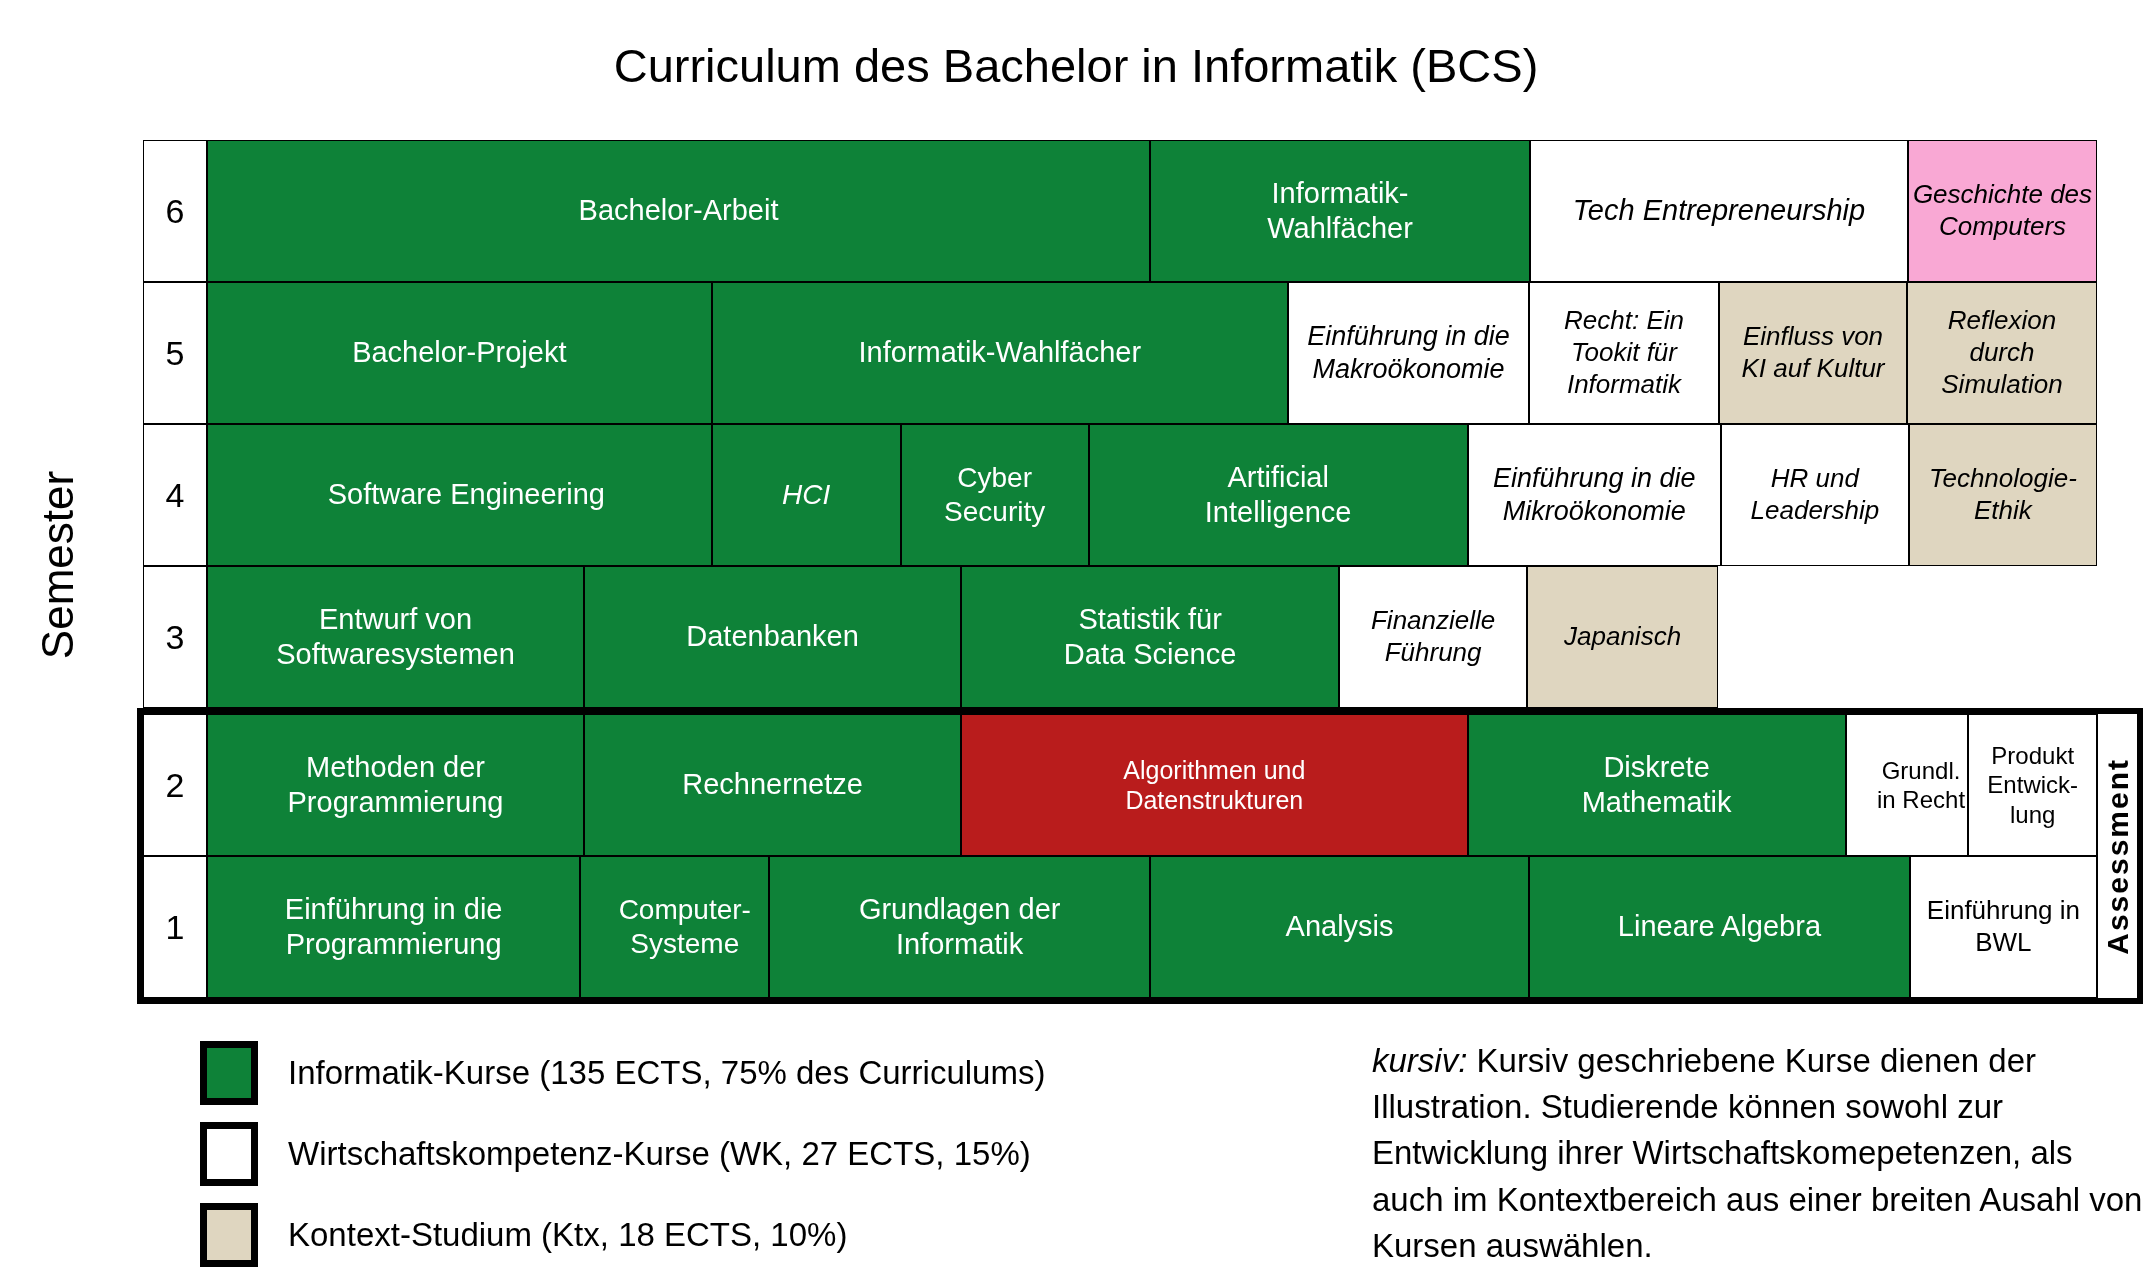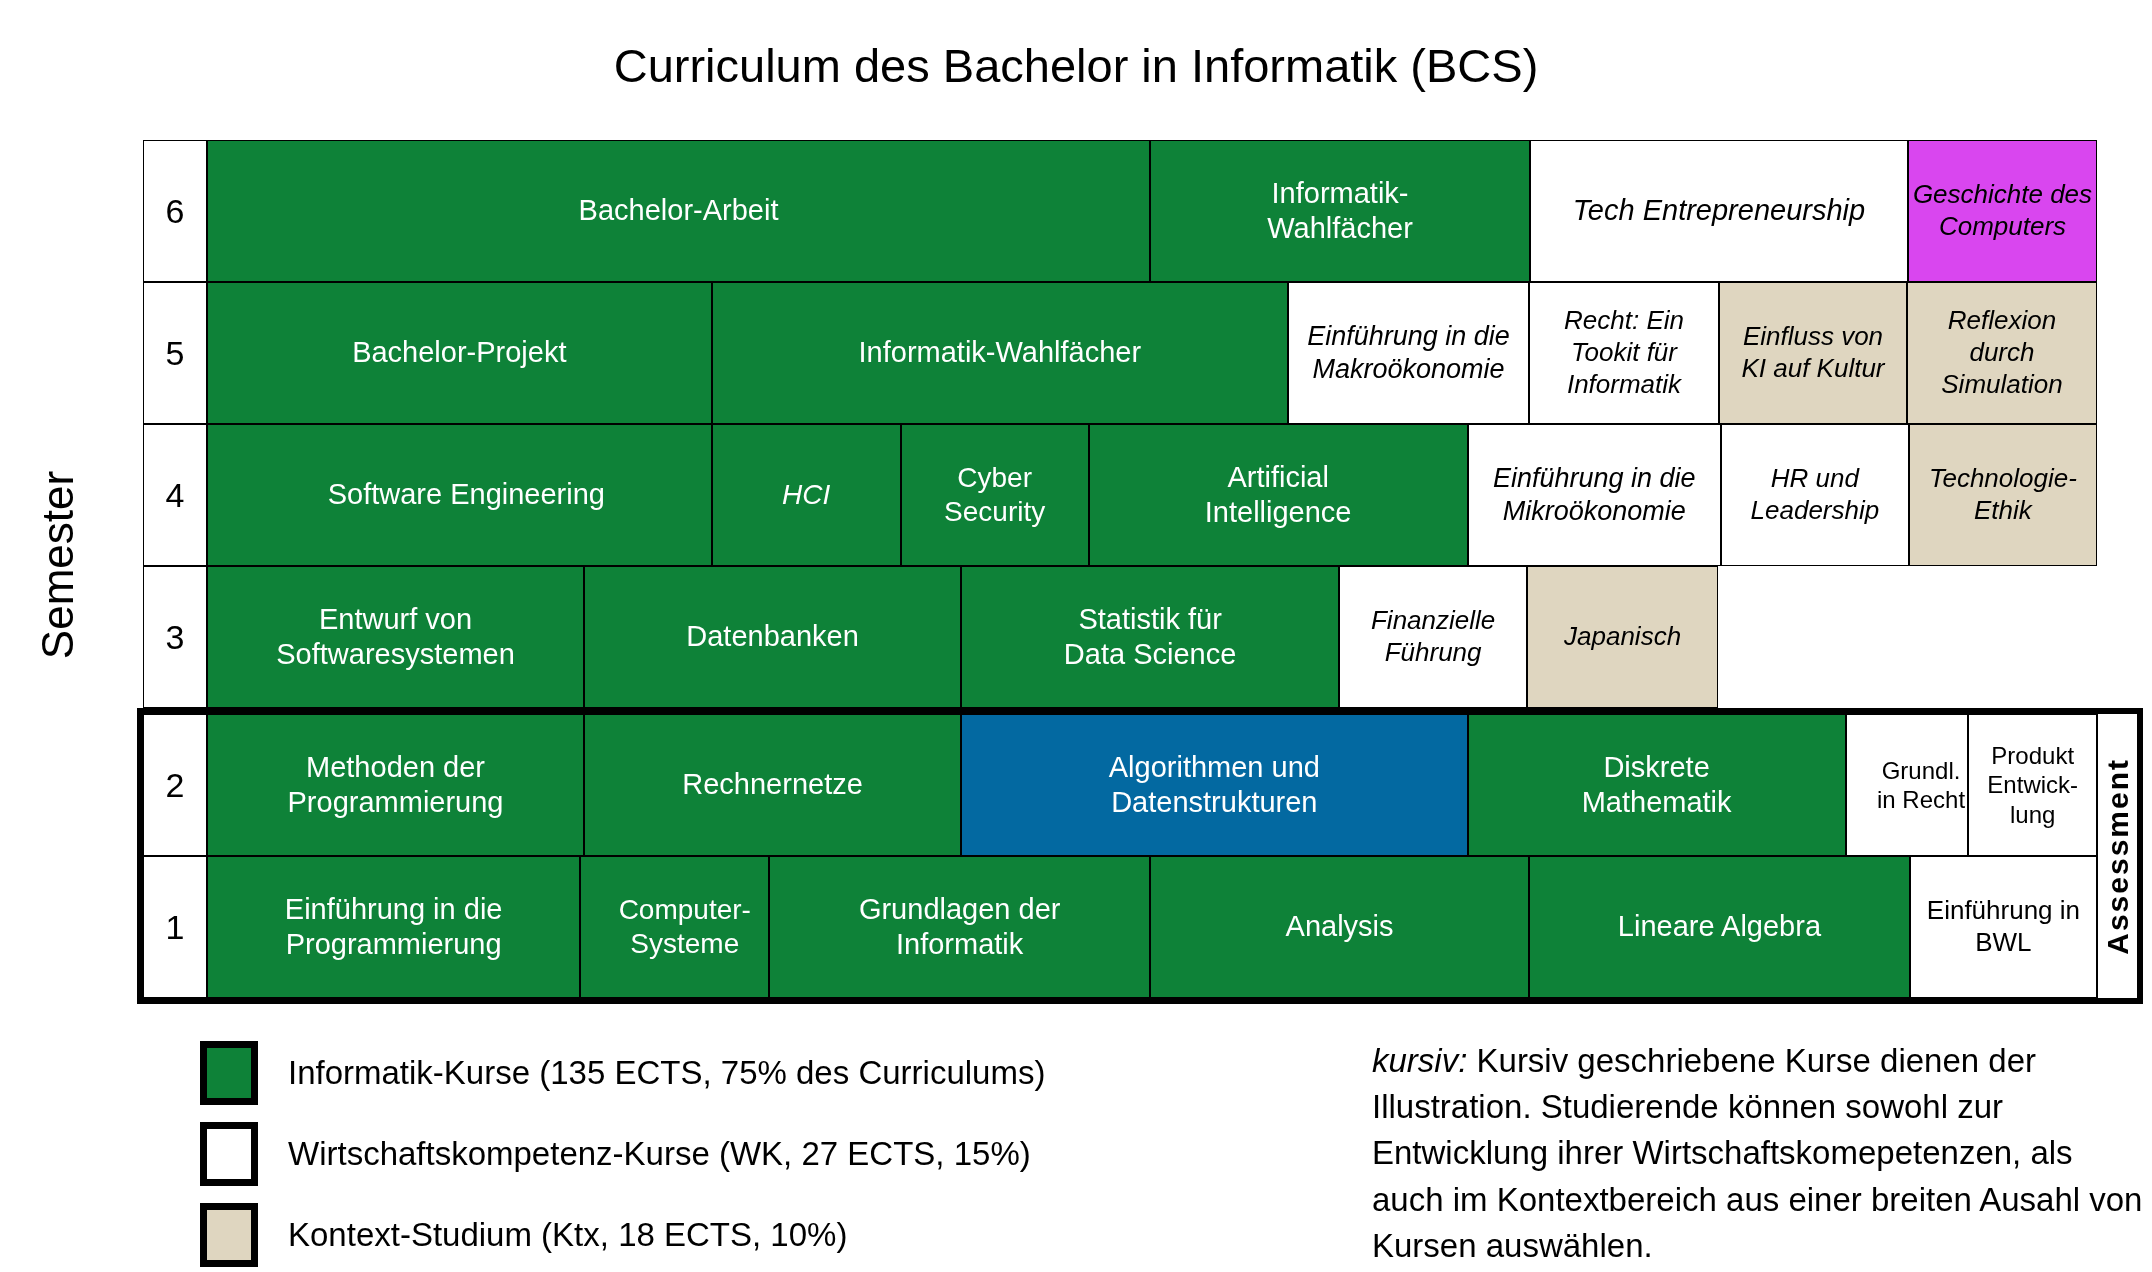--- a/index.html
+++ b/index.html
@@ -65,21 +65,21 @@
 <div class="axis-label">Semester</div>
 
 <div class="curriculum" id="curriculum">
     <div class="row">
       <div class="sem-cell">6</div>
       <div class="cells">
         <div class="course-cell informatik" style="flex: 0 0 49.9%; background: rgb(14, 130, 56); font-size: 29px;">Bachelor-Arbeit</div>
         <div class="course-cell informatik" style="flex: 0 0 20.1%; background: rgb(14, 130, 56); font-size: 29px;">Informatik-
 Wahlfächer</div>
         <div class="course-cell wk it" style="flex: 0 0 20%; background: rgb(255, 255, 255); font-size: 29px;">Tech Entrepreneurship</div>
-        <div class="course-cell ktx it" style="flex: 0 0 10%; background: #d946ef; font-size: 26px;">Geschichte des
+        <div class="course-cell ktx it" style="flex: 0 0 10%; background: #f9a8d4; font-size: 26px;">Geschichte des
 Computers</div>
       </div>
     </div>
     <div class="row">
       <div class="sem-cell">5</div>
       <div class="cells">
         <div class="course-cell informatik" style="flex: 0 0 26.7%; background: rgb(14, 130, 56); font-size: 29px;">Bachelor-Projekt</div>
         <div class="course-cell informatik" style="flex: 0 0 30.5%; background: rgb(14, 130, 56); font-size: 29px;">Informatik-Wahlfächer</div>
         <div class="course-cell wk it" style="flex: 0 0 12.75%; background: rgb(255, 255, 255); font-size: 27px;">Einführung in die
 Makroökonomie</div>
@@ -124,21 +124,21 @@
       </div>
     </div>
     <div class="assess-block">
       <div class="assess-left">
         <div class="row">
           <div class="sem-cell">2</div>
           <div class="cells">
             <div class="course-cell informatik" style="flex: 0 0 19.95%; background: rgb(14, 130, 56); font-size: 29px;">Methoden der
 Programmierung</div>
             <div class="course-cell informatik" style="flex: 0 0 19.95%; background: rgb(14, 130, 56); font-size: 29px;">Rechnernetze</div>
-            <div class="course-cell informatik" style="flex: 0 0 26.8%; background: #0369a1; font-size: 29px;">Algorithmen und
+            <div class="course-cell informatik" style="flex: 0 0 26.8%; background: #b91c1c; font-size: 25px;">Algorithmen und
 Datenstrukturen</div>
             <div class="course-cell informatik" style="flex: 0 0 20%; background: rgb(14, 130, 56); font-size: 29px;">Diskrete
 Mathematik</div>
             <div class="course-cell wk" style="flex: 0 0 6.5%; background: rgb(255, 255, 255); font-size: 24px; padding-left: 30px;">Grundl.
 in Recht</div>
             <div class="course-cell wk" style="flex: 0 0 6.8%; background: rgb(255, 255, 255); font-size: 24px;">Produkt
 Entwick-
 lung</div>
           </div>
         </div>

